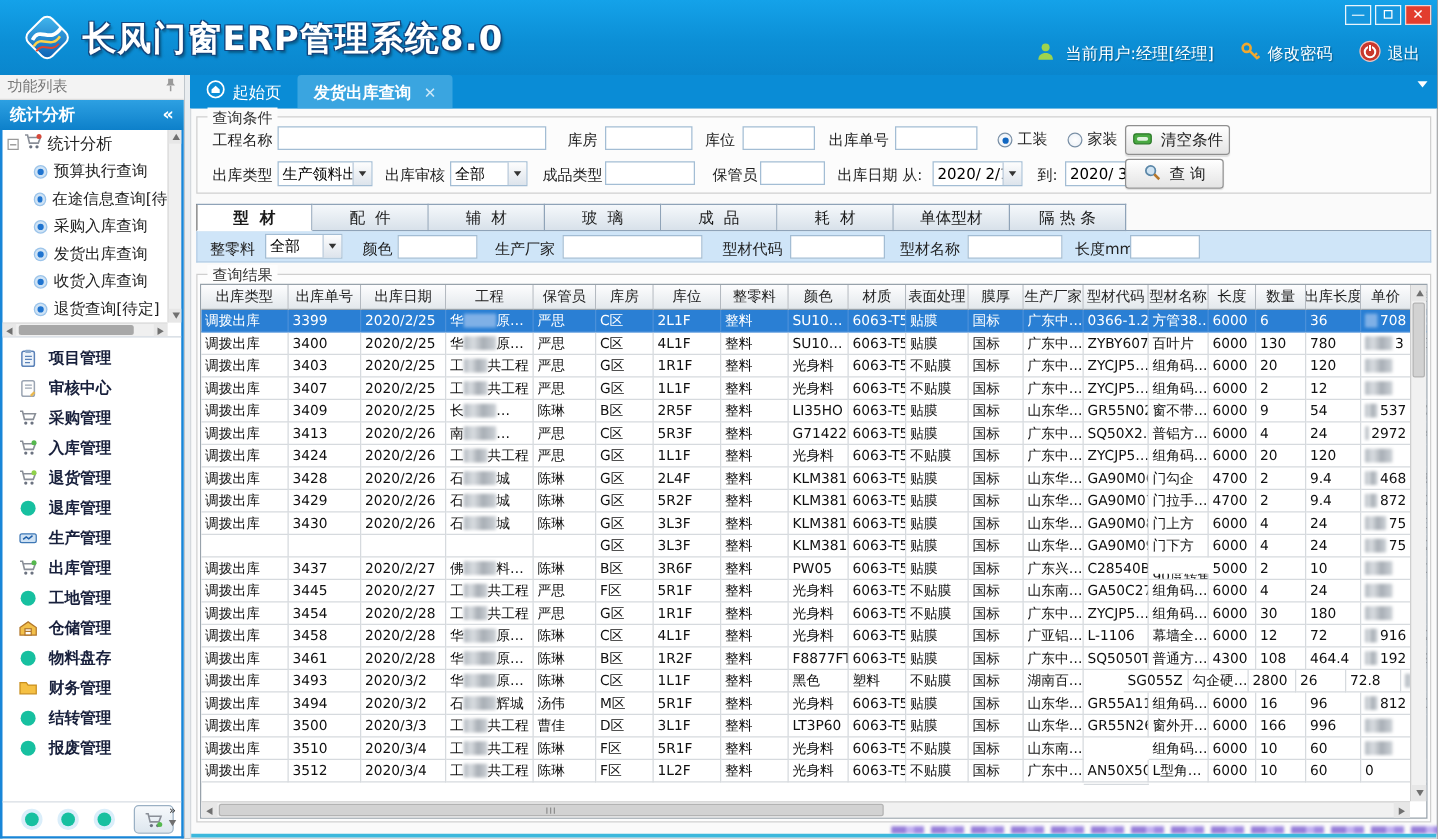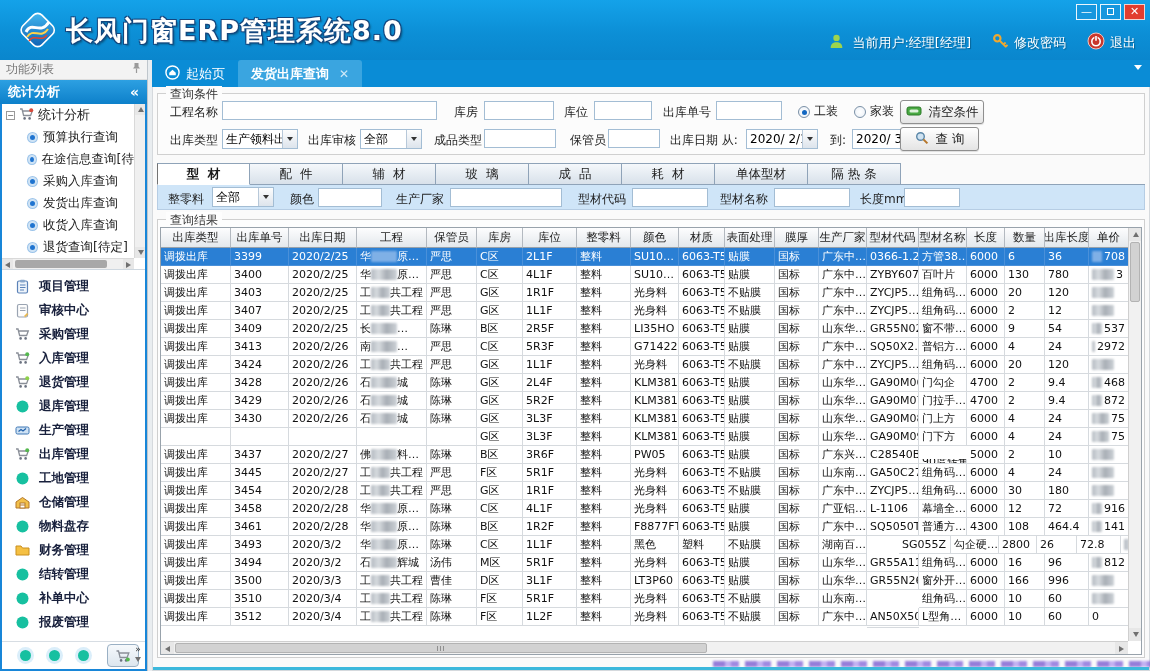--- a/index.html
+++ b/index.html
@@ -375,28 +375,20 @@
               </svg>
             </span>
             <span>结转管理</span>
           </div>
           <div class="menu-item">
             <span class="mi-icon">
               <svg width="13" height="13" viewBox="0 0 13 13">
                 <circle cx="6.5" cy="6.5" r="6" fill="#17c0a0"></circle>
               </svg>
             </span>
-            <span>补单中心</span>
-          </div>
-          <div class="menu-item">
-            <span class="mi-icon">
-              <svg width="13" height="13" viewBox="0 0 13 13">
-                <circle cx="6.5" cy="6.5" r="6" fill="#17c0a0"></circle>
-              </svg>
-            </span>
             <span>报废管理</span>
           </div>
         </div>
       <div class="sb-bottom">
         <span class="dot-teal"></span>
         <span class="dot-teal"></span>
         <span class="dot-teal"></span>
         <span class="cart-btn">
           <svg width="16" height="14" viewBox="0 0 15 14">
               <path d="M1 2h2l1.6 6.5h7l1.7-4.5H4" fill="none" stroke="#8a8f98" stroke-width="1.3"></path>
@@ -1012,21 +1004,21 @@
                 <div class="td" style="width: 50px;">贴膜</div>
                 <div class="td" style="width: 44px;">国标</div>
                 <div class="td" style="width: 48px;">广东中…</div>
                 <div class="td" style="width: 52px;">SQ5050T20</div>
                 <div class="td" style="width: 48px;">普通方…</div>
                 <div class="td" style="width: 38px;">4300</div>
                 <div class="td" style="width: 40px;">108</div>
                 <div class="td" style="width: 44px;">464.4</div>
                 <div class="td" style="width: 40px;">
                   <span class="mosaic price"></span>
-                  <span>141</span>
+                  <span>192</span>
                 </div>
                 <div class="td" style="width: 40px;">998</div>
               </div>
               <div class="tr">
                 <div class="td" style="width: 70px;">调拨出库</div>
                 <div class="td" style="width: 58px;">3493</div>
                 <div class="td" style="width: 68px;">2020/3/2</div>
                 <div class="td" style="width: 70px;">
                   <span>华</span>
                   <span class="mosaic"></span>

